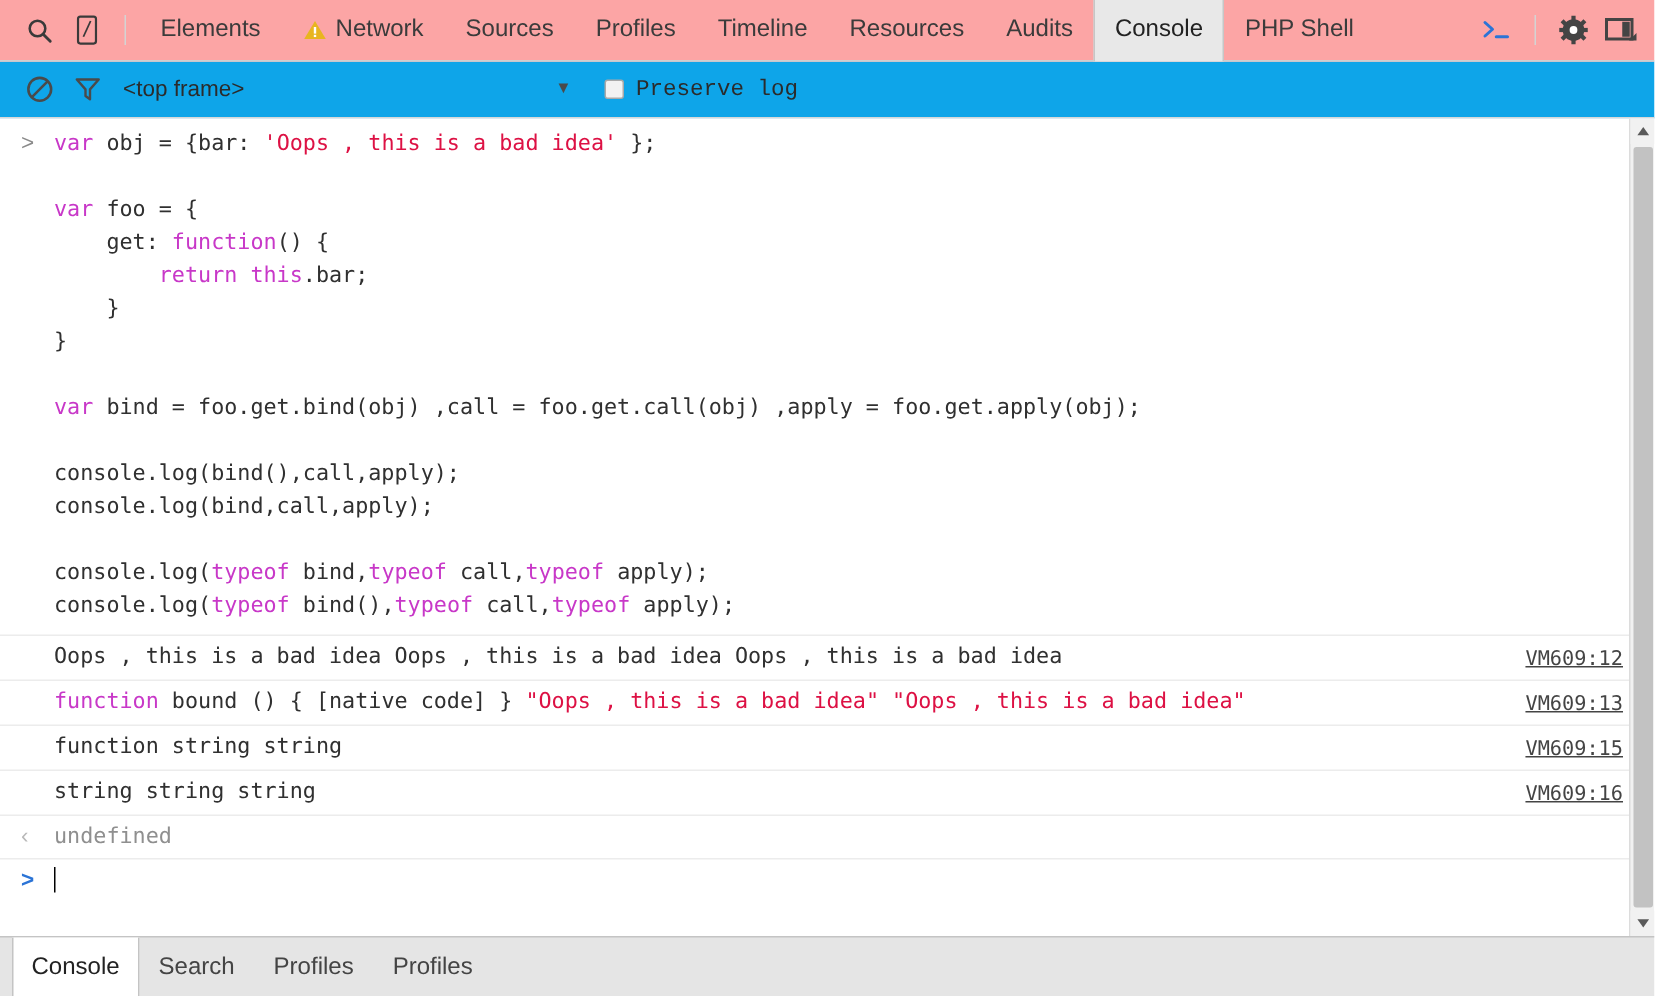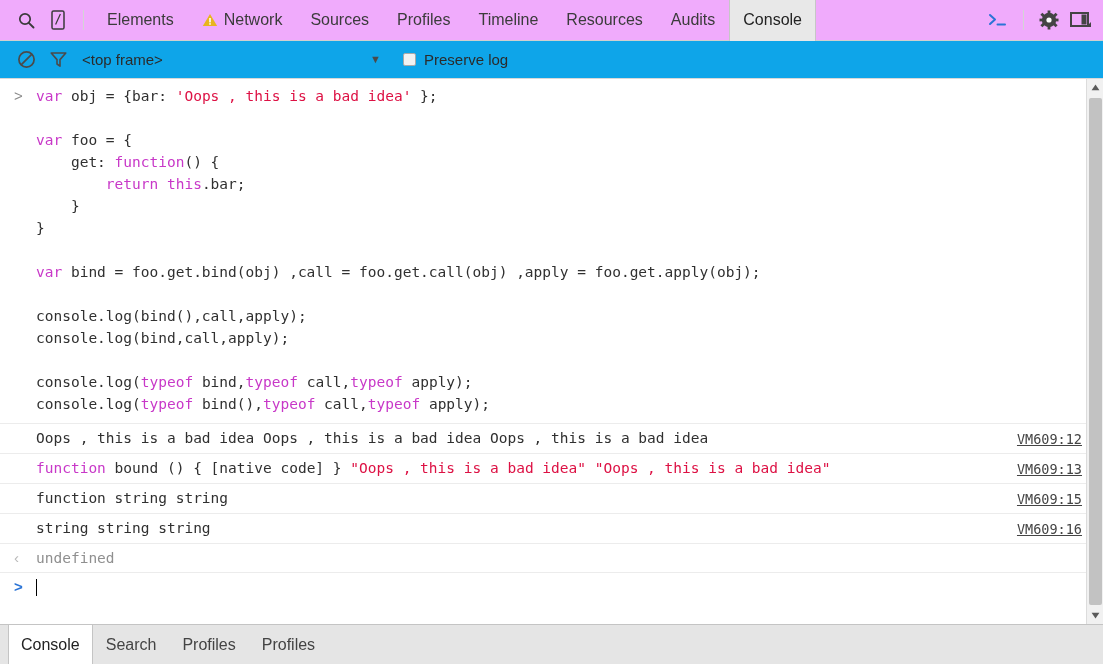--- a/index.html
+++ b/index.html
@@ -10,21 +10,21 @@
     background: #ffffff;
     font-family: "Liberation Sans", sans-serif;
     -webkit-font-smoothing: antialiased;
   }
   #app { width: 1103px; height: 664px; position: relative; display: flex; flex-direction: column; background:#fff; }
 
   
   .toolbar {
     height: 41px; min-height: 41px;
     display: flex; align-items: center;
-    background: #f0abfc;
+    background: #fca5a5;
     border-bottom: 1px solid #cfcfcf;
     padding: 0 6px 0 10px;
     position: relative;
   }
   .tb-icon {
     width: 32px; height: 30px;
     display: flex; align-items: center; justify-content: center;
     cursor: pointer; flex: 0 0 auto;
   }
   .tb-sep {
@@ -59,21 +59,21 @@
   .fb-icon { width: 32px; height: 28px; display:flex; align-items:center; justify-content:center; cursor:pointer; }
   .ctx-select {
     display:flex; align-items:center; justify-content: space-between;
     margin-left: 8px; min-width: 305px; height: 26px;
     font-size: 15px; color: #2b2b2b; cursor: pointer;
     padding-right: 6px;
   }
   .ctx-arrow { font-size: 11px; color:#4a4a4a; line-height:1; }
   .preserve {
     display:flex; align-items:center; gap:8px; margin-left: 16px;
-    font-size: 15px; color: #2b2b2b; cursor: pointer;
+    font-size: 15px; color: #2b2b2b; cursor: pointer; font-family: Liberation Mono, monospace;
   }
   .cb {
     width: 13px; height: 13px; border: 1px solid #a9a9a9;
     background: #f2f2f2; border-radius: 2px; display:inline-block;
   }
 
   
   .console-wrap { flex: 1 1 auto; display: flex; position: relative; overflow: hidden; background: #fff; }
   .console {
     flex: 1 1 auto; overflow: hidden; position: relative;
@@ -210,20 +210,23 @@
         <span>Timeline</span>
       </div>
       <div class="tab">
         <span>Resources</span>
       </div>
       <div class="tab">
         <span>Audits</span>
       </div>
       <div class="tab active">
         <span>Console</span>
+      </div>
+      <div class="tab">
+        <span>PHP Shell</span>
       </div>
     </div>
 
     <div class="tb-right">
       <div class="tb-icon">
         <svg width="22" height="16" viewBox="0 0 22 16" aria-hidden="true">
           <path d="M3 3 L8 7.5 L3 12" fill="none" stroke="#2b74d6" stroke-width="2" stroke-linecap="round" stroke-linejoin="round"></path>
           <line x1="10.5" y1="12.5" x2="18" y2="12.5" stroke="#2b74d6" stroke-width="2" stroke-linecap="round"></line>
         </svg>
       </div>

